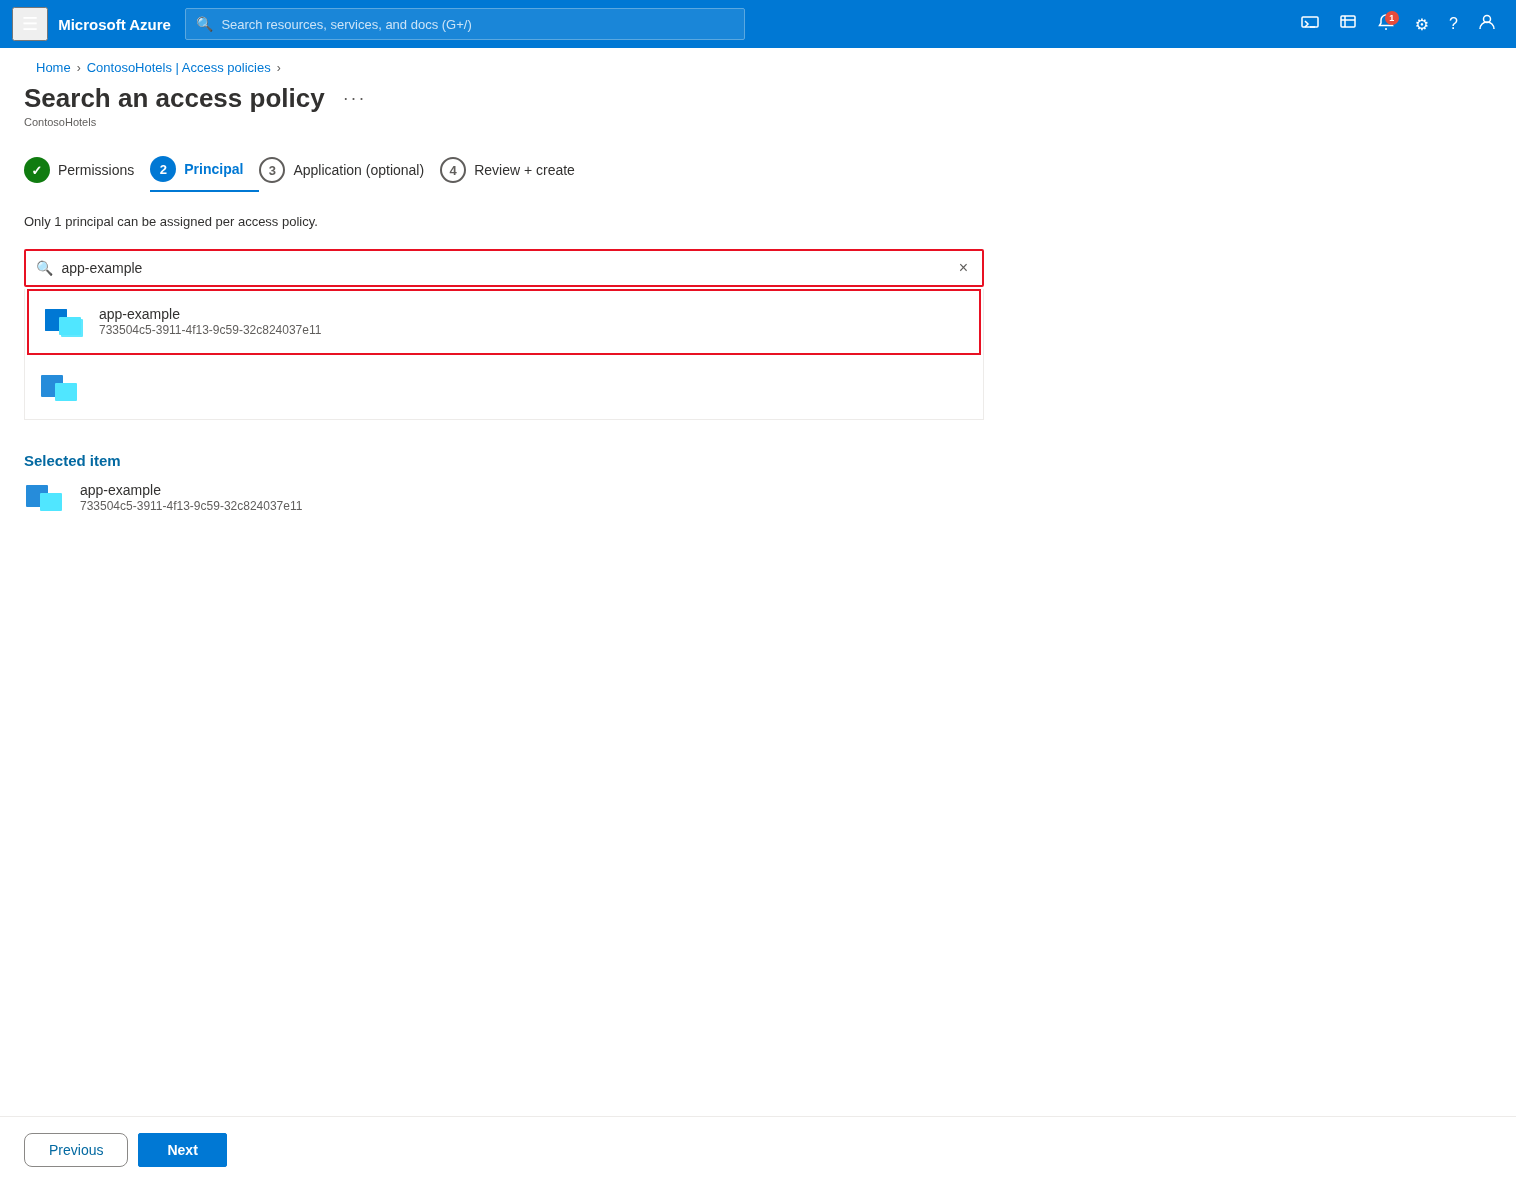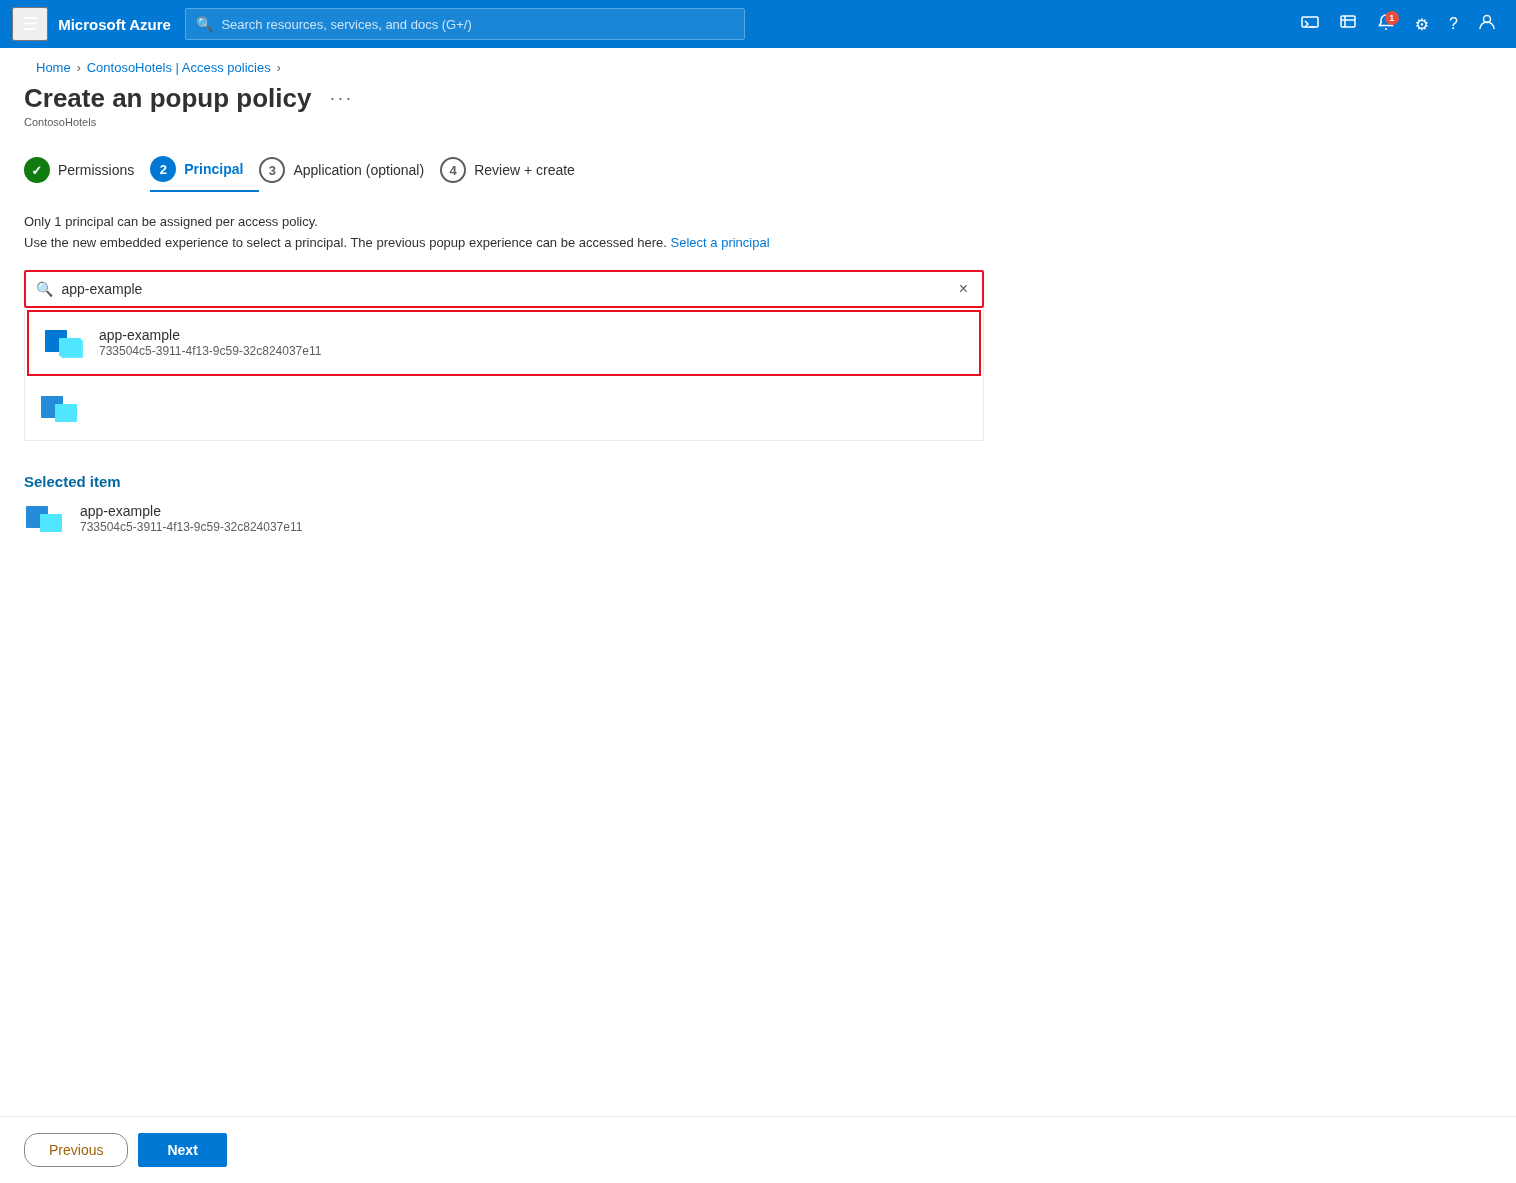--- a/index.html
+++ b/index.html
@@ -282,25 +282,25 @@
       right: 0;
       background: #fff;
       border-top: 1px solid #edebe9;
       padding: 16px 24px;
       display: flex;
       gap: 10px;
     }
     .btn-previous {
       background: #fff;
       border: 1px solid #8a8886;
-      color: #a16207;
+      color: #0369a1;
       padding: 8px 24px;
       font-size: 14px;
       cursor: pointer;
-      border-radius: 14px;
+      border-radius: 8px;
     }
     .btn-next {
       background: #0078d4;
       border: 1px solid #0078d4;
       color: #fff;
       padding: 8px 28px;
       font-size: 14px;
       cursor: pointer;
       border-radius: 2px;
       font-weight: 600;
@@ -353,21 +353,21 @@
 </nav>
 
 <div class="breadcrumb">
   <a href="#">Home</a>
   <span class="breadcrumb-sep">›</span>
   <a href="#">ContosoHotels | Access policies</a>
   <span class="breadcrumb-sep">›</span>
 </div>
 
 <div class="page-header">
-  <h1 class="page-title">Create an popup policy</h1>
+  <h1 class="page-title">Search an access policy</h1>
   <button class="page-more-btn">···</button>
 </div>
 <div class="page-subtitle">ContosoHotels</div>
 
 <div class="wizard-steps">
 
   <div class="wizard-step">
     <div class="step-circle completed">✓</div>
     <span class="step-label">Permissions</span>
   </div>
@@ -384,24 +384,20 @@
 
   <div class="wizard-step">
     <div class="step-circle pending">4</div>
     <span class="step-label">Review + create</span>
   </div>
 </div>
 
 <div class="main-content">
   <div class="info-text">
     <div>Only 1 principal can be assigned per access policy.</div>
-    <div>
-      <span>Use the new embedded experience to select a principal. The previous popup experience can be accessed here. </span>
-      <a href="#">Select a principal</a>
-    </div>
   </div>
 
   <div class="search-area">
     <div class="search-input-row">
       <span class="search-input-icon">🔍</span>
       <input type="text" class="search-input" value="app-example" style="">
       <button class="search-clear-btn">×</button>
     </div>
   </div>
 

